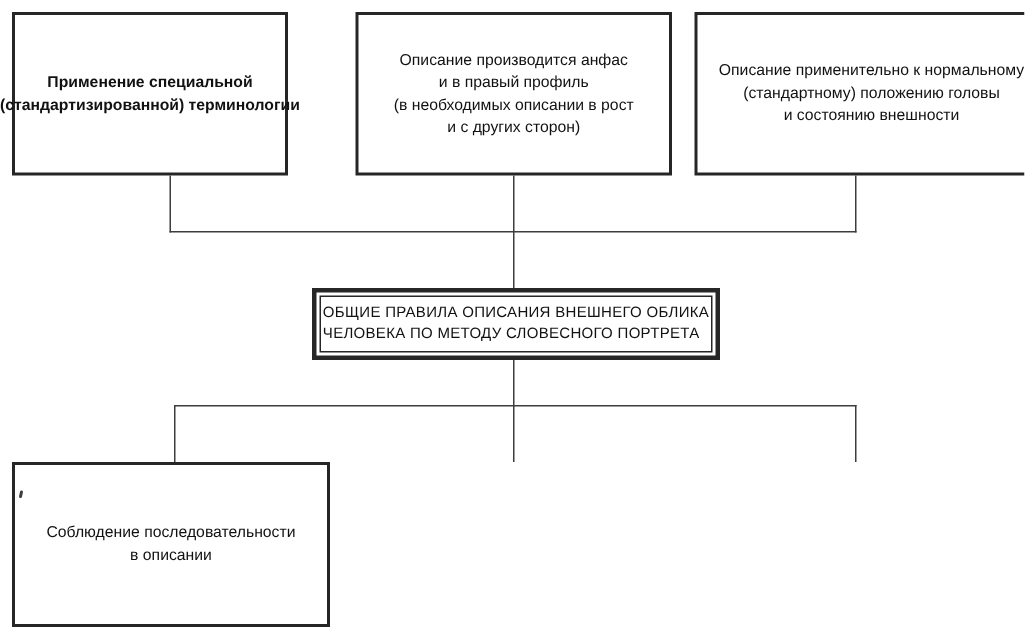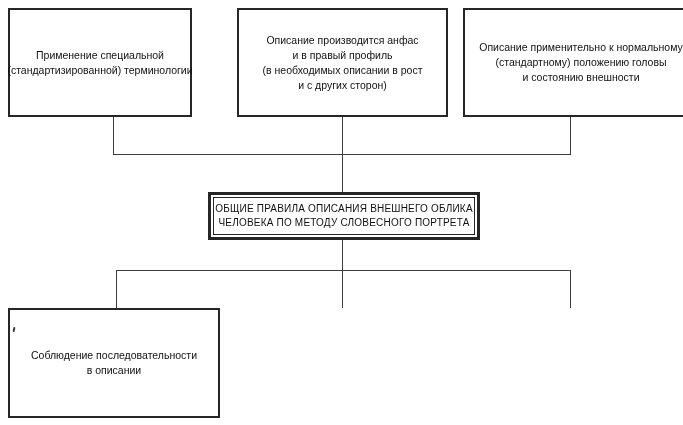--- a/index.html
+++ b/index.html
@@ -46,21 +46,21 @@
     display: flex;
     align-items: center;
     justify-content: center;
     text-align: center;
   }
   .center-text {
     white-space: pre;
     font-size: 10px;
     line-height: 14px;
     letter-spacing: 0.2px;
-    text-align: center;
+    text-align: left;
   }
   .line {
     position: absolute;
     background: var(--line, #3d3d3d);
   }
   .artifact {
     position: absolute;
     left: 13px;
     top: 327px;
     width: 2px;
@@ -68,21 +68,21 @@
     background: var(--line, #3d3d3d);
     transform: rotate(12deg);
     border-radius: 1px;
   }
 </style>
 </head>
 <body>
 
 <div class="canvas">
 
-  <div class="node" style="left:8px; top:8px; width:184px; height:109px;">
+  <div class="node" style="left:8px; top:8px; width:184px; height:109px;font-weight:bold;">
     <span class="node-text">Применение специальной
 (стандартизированной) терминологии</span>
   </div>
 
   <div class="node" style="left:237px; top:8px; width:211px; height:109px;">
     <span class="node-text">Описание производится анфас
 и в правый профиль
 (в необходимых описании в рост
 и с других сторон)</span>
   </div>

